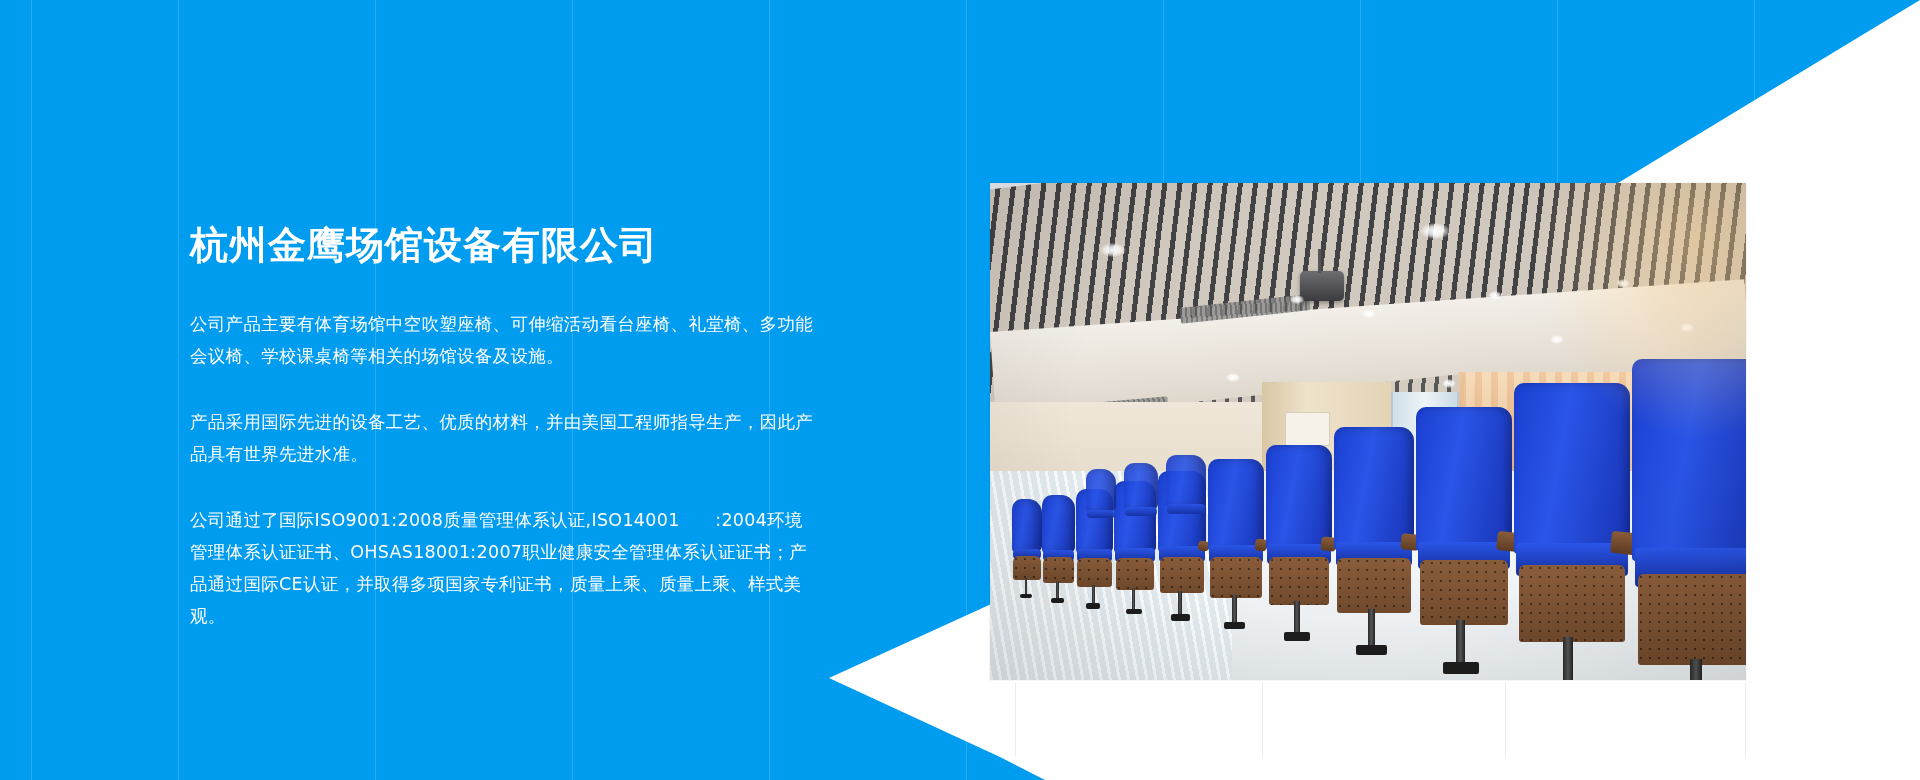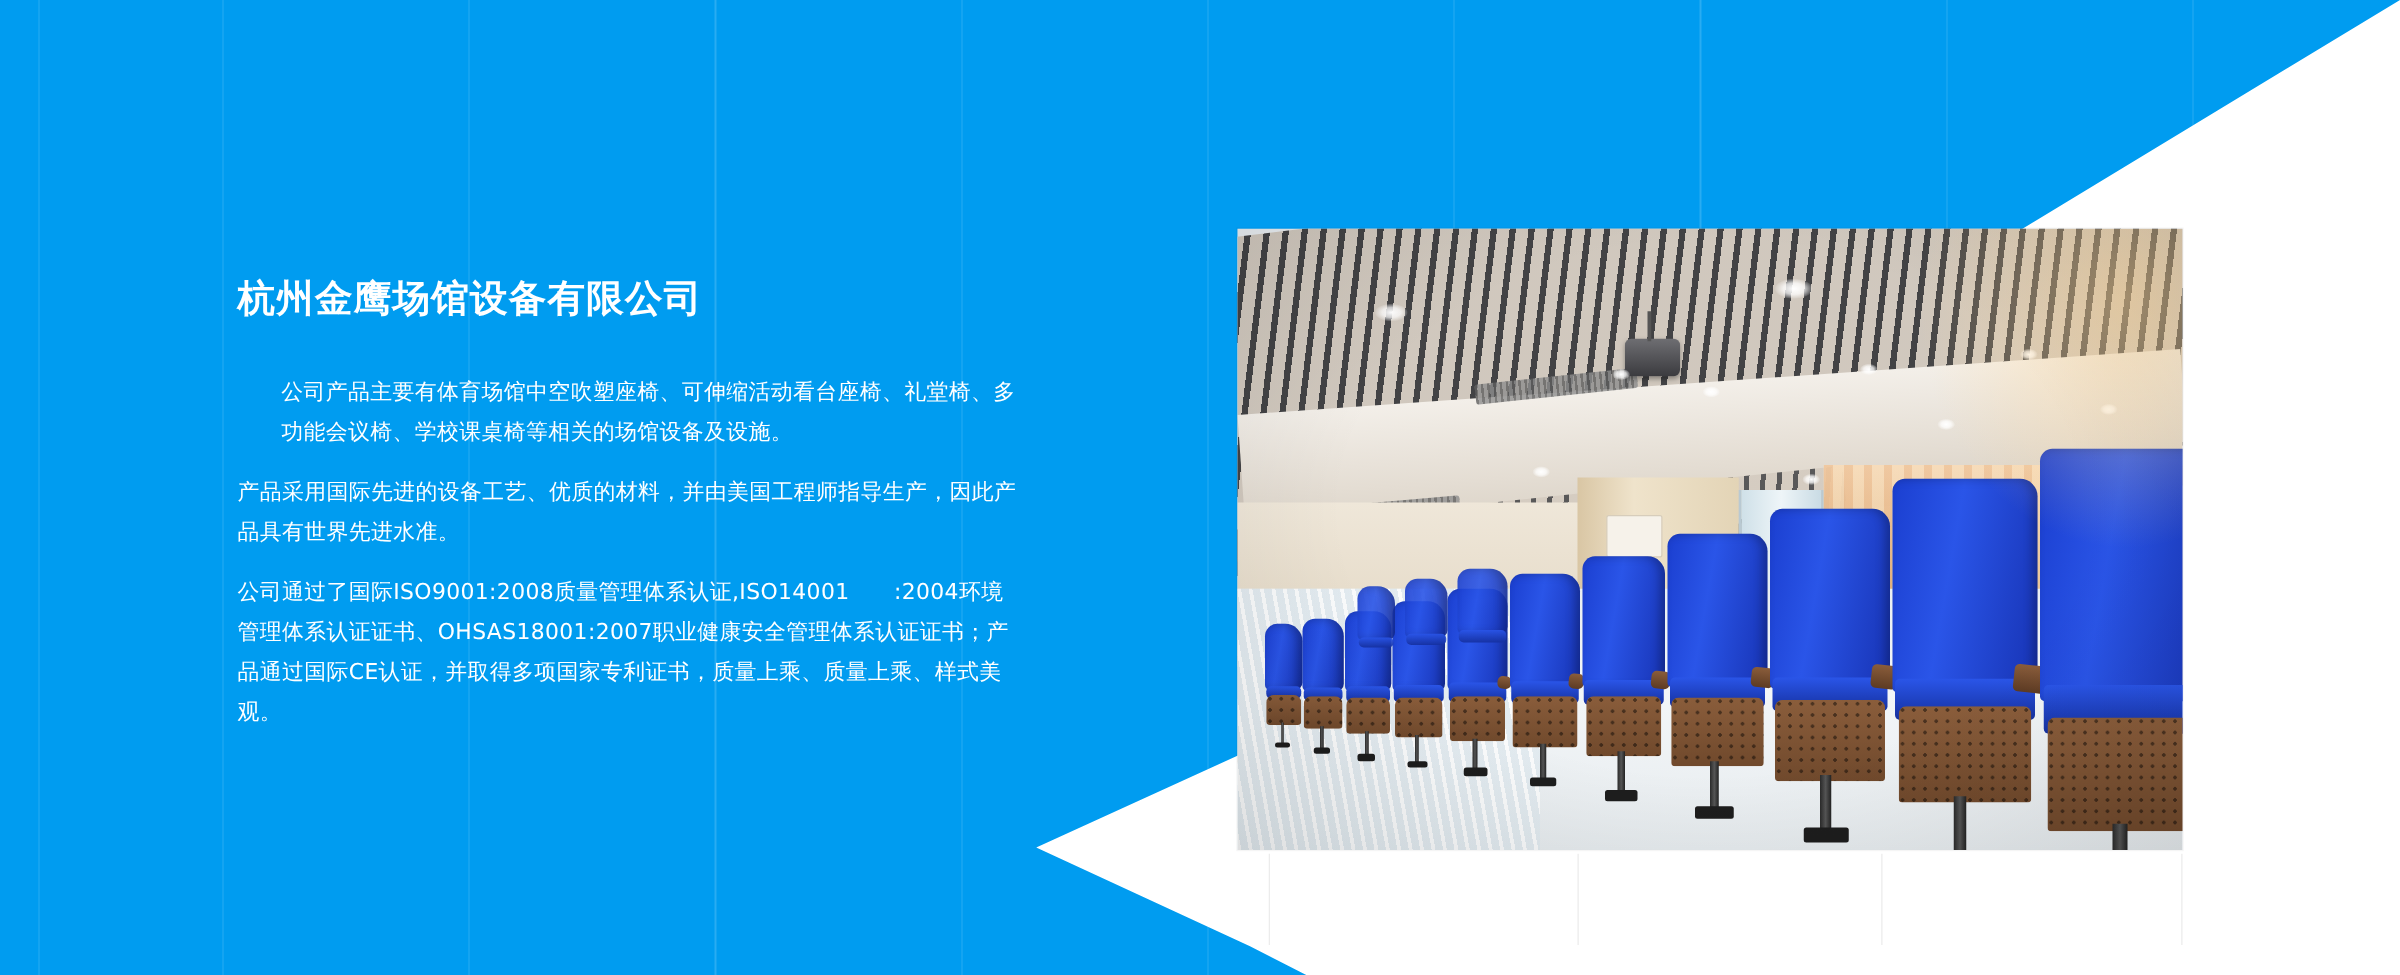--- a/index.html
+++ b/index.html
@@ -69,37 +69,37 @@
     background:#ececec; display:block;
   }
 
   
   .copy {
     position:absolute;
     left:190px; top:222px;
     width:630px;
   }
   .headline {
-    font-size:30px;
+    font-size:38px;
     font-weight:700;
     color:#ffffff;
     letter-spacing:1px;
     line-height:1.2;
     white-space:nowrap;
     font-family:"DejaVu Serif","Liberation Serif",serif;
   }
   .para {
-    margin-top:16px;
+    margin-top:34px;
     font-size:17.5px;
     line-height:32px;
     color:#ffffff;
     letter-spacing:0.3px;
     font-family:"DejaVu Sans","Liberation Sans",sans-serif;
   }
-  .para:first-of-type { margin-top:40px;margin-left:35px; }
+  .para:first-of-type { margin-top:40px; }
 
   
   .photo-wrap {
     position:absolute;
     left:990px; top:183px;
     width:756px; height:497px;
     overflow:hidden;
     background:#e9eef2;
     box-shadow:0 0 0 1px rgba(0,0,0,0.04);
   }

